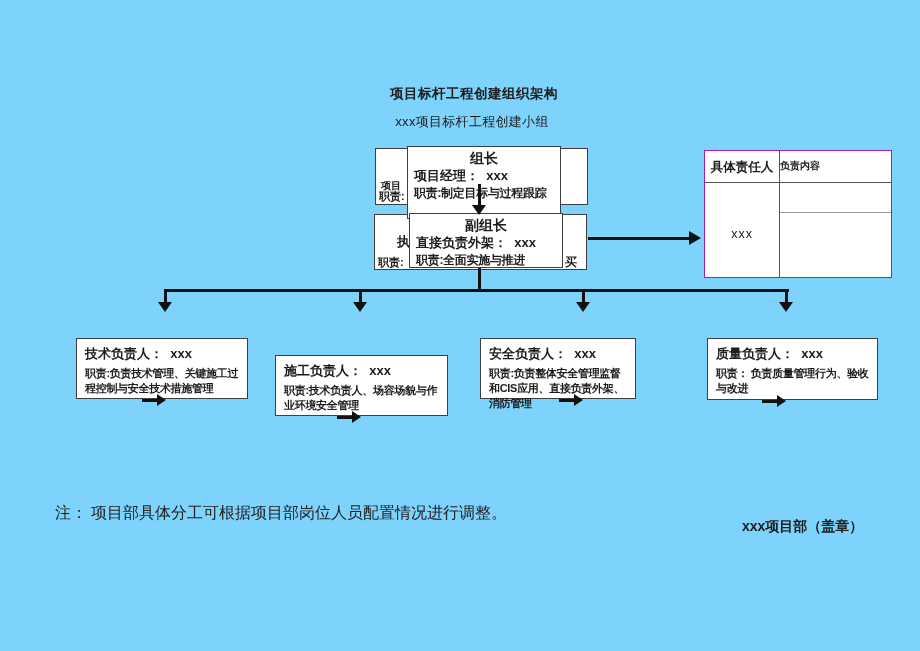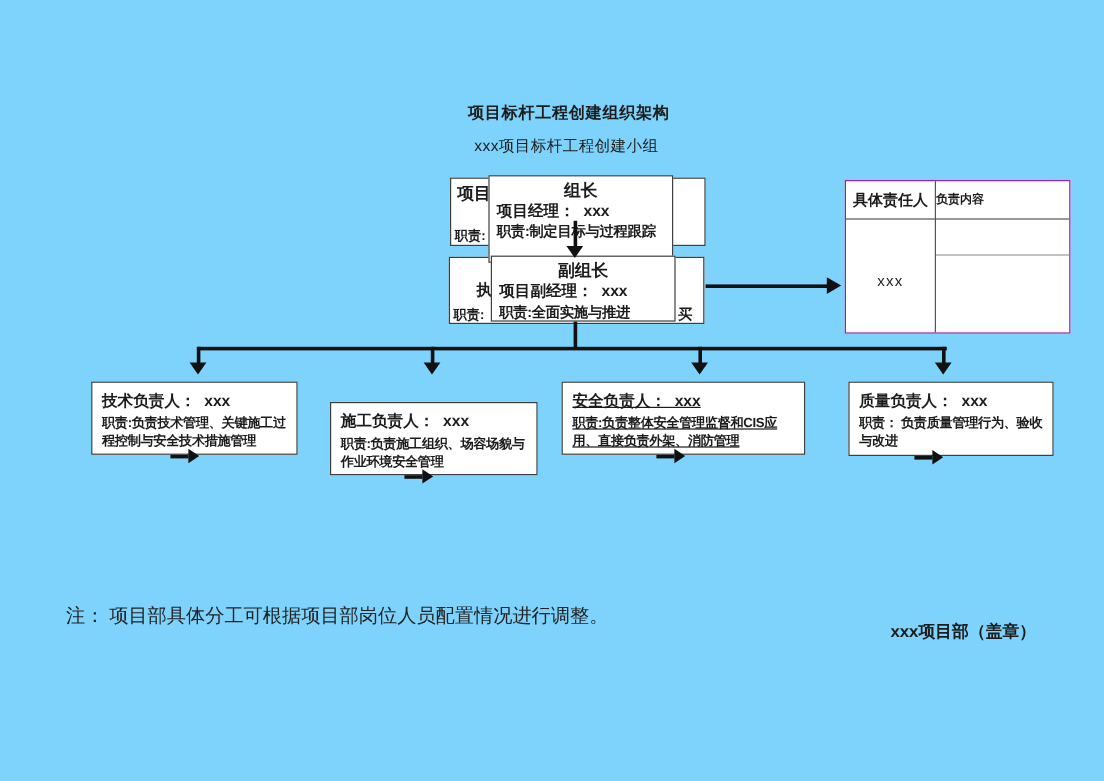--- a/index.html
+++ b/index.html
@@ -20,21 +20,21 @@
   .outer-box { border:1.5px solid #3f3f3f; background:#ffffff; box-sizing:border-box; z-index:1; }
   .inner-box { border:1.5px solid #3f3f3f; background:#ffffff; box-sizing:border-box; z-index:2;
     padding:2px 6px; }
   .clip-frag { position:absolute; font-weight:bold; z-index:1; }
   .role-center { text-align:center; font-size:14px; font-weight:bold; line-height:18px; }
   .person-line { font-size:13px; font-weight:bold; line-height:18px; }
   .duty-line   { font-size:12px; font-weight:bold; line-height:17px; letter-spacing:-0.3px; }
 
   
   .role-box { border:1.5px solid #3f3f3f; background:#fff; box-sizing:border-box;
-    padding:5px 6px 0 8px; z-index:1; }
+    padding:5px 6px 0 8px; z-index:1;margin-top:20px; }
   .role-title { font-size:13px; font-weight:bold; line-height:20px; }
   .role-duty  { font-size:11px; font-weight:600; line-height:15px; margin-top:2px; letter-spacing:-0.3px; }
 
   
   .shaft-v { width:3px; background:#111; z-index:3; }
   .shaft-h { height:3px; background:#111; z-index:3; }
   .ah-down { width:0; height:0; border-left:7px solid transparent; border-right:7px solid transparent;
     border-top:10px solid #111; z-index:3; }
   .ah-right { width:0; height:0; border-top:7px solid transparent; border-bottom:7px solid transparent;
     border-left:12px solid #111; z-index:3; }
@@ -59,40 +59,40 @@
 </style>
 </head>
 <body>
 
 <div class="page">
 
   <div class="abs doc-title">项目标杆工程创建组织架构</div>
   <div class="abs doc-subtitle">xxx项目标杆工程创建小组</div>
 
   <div class="abs outer-box" style="left:375px; top:148px; width:213px; height:57px;">
-    <span class="clip-frag pre" style="left:5px; top:4px; font-size:14px;">项目</span>
+    <span class="clip-frag pre" style="left:5px; top:30px; font-size:10px;">项目</span>
     <span class="clip-frag pre" style="left:3px; top:40px; font-size:11px;">职责:</span>
   </div>
   <div class="abs inner-box" style="left:407px; top:146px; width:154px; height:73px;">
     <div class="role-center pre">组长</div>
     <div class="person-line pre">项目经理：  xxx</div>
     <div class="duty-line pre">职责:制定目标与过程跟踪</div>
   </div>
 
   <div class="abs shaft-v" style="left:478px; top:184px; height:23px;"></div>
   <div class="abs ah-down" style="left:472px; top:205px;"></div>
 
   <div class="abs outer-box" style="left:374px; top:214px; width:213px; height:56px;">
     <span class="clip-frag pre" style="left:22px; top:18px; font-size:13px;">执行</span>
     <span class="clip-frag pre" style="left:3px; top:40px; font-size:11px;">职责:</span>
     <span class="clip-frag pre" style="left:190px; top:39px; font-size:12px;">买</span>
   </div>
   <div class="abs inner-box" style="left:409px; top:213px; width:154px; height:55px;">
     <div class="role-center pre">副组长</div>
-    <div class="person-line pre">项目副经理：  xxx</div>
+    <div class="person-line pre">直接负责外架：  xxx</div>
     <div class="duty-line pre">职责:全面实施与推进</div>
   </div>
 
   <div class="abs shaft-h" style="left:588px; top:237px; width:102px;"></div>
   <div class="abs ah-right" style="left:689px; top:231px;"></div>
 
   <div class="abs duty-table">
     <div class="dt-vdiv"></div>
     <div class="dt-hdiv"></div>
     <div class="dt-light"></div>
@@ -117,28 +117,28 @@
     <div class="role-title pre">技术负责人：  xxx</div>
     <div class="role-duty pre">职责:负责技术管理、关键施工过程控制与安全技术措施管理</div>
     <div class="mini-arrow" style="left:65px;">
         <i class="ma-shaft"></i>
         <i class="ma-head"></i>
       </div>
   </div>
 
   <div class="abs role-box" style="left:275px; top:335px; width:173px; height:61px;">
     <div class="role-title pre">施工负责人：  xxx</div>
-    <div class="role-duty pre">职责:负责施工组织、场容场貌与作业环境安全管理</div>
+    <div class="role-duty pre">职责:技术负责人、场容场貌与作业环境安全管理</div>
     <div class="mini-arrow" style="left:61px;">
         <i class="ma-shaft"></i>
         <i class="ma-head"></i>
       </div>
   </div>
 
-  <div class="abs role-box" style="left:468px; top:318px; width:203px; height:61px;text-decoration:underline;">
+  <div class="abs role-box" style="left:480px; top:318px; width:156px; height:61px;">
     <div class="role-title pre">安全负责人：  xxx</div>
     <div class="role-duty pre">职责:负责整体安全管理监督和CIS应用、直接负责外架、消防管理</div>
     <div class="mini-arrow" style="left:78px;">
         <i class="ma-shaft"></i>
         <i class="ma-head"></i>
       </div>
   </div>
 
   <div class="abs role-box" style="left:707px; top:318px; width:171px; height:62px;">
     <div class="role-title pre">质量负责人：  xxx</div>

